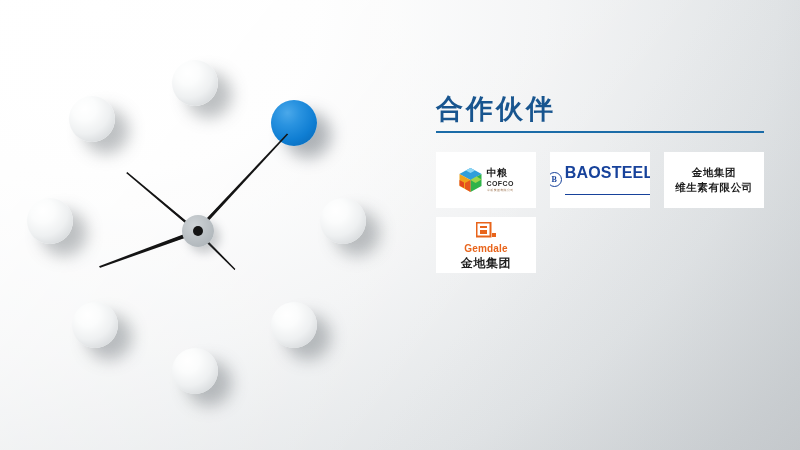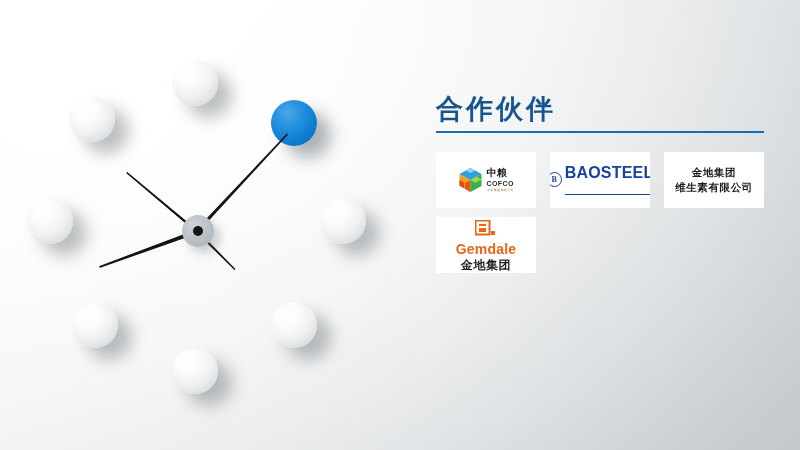--- a/index.html
+++ b/index.html
@@ -231,21 +231,21 @@
     font-weight: bold;
     color: #1c1c1c;
     line-height: 15px;
     letter-spacing: 0.6px;
   }
 
   
   .gemdale { text-align: center; line-height: 1; }
   .gem-mark { display: flex; justify-content: center; }
   .gem-en {
-    font-size: 14px;
+    font-size: 10px;
     font-weight: bold;
     color: #e8641b;
     letter-spacing: 0.2px;
     margin-top: 3px;
   }
   .gem-cn {
     font-size: 12px;
     font-weight: bold;
     color: #1f1f1f;
     letter-spacing: 0.6px;

